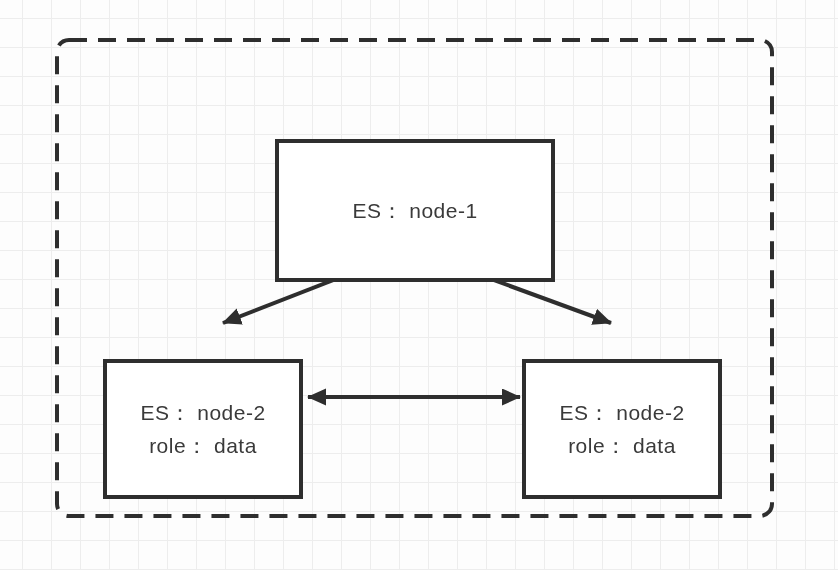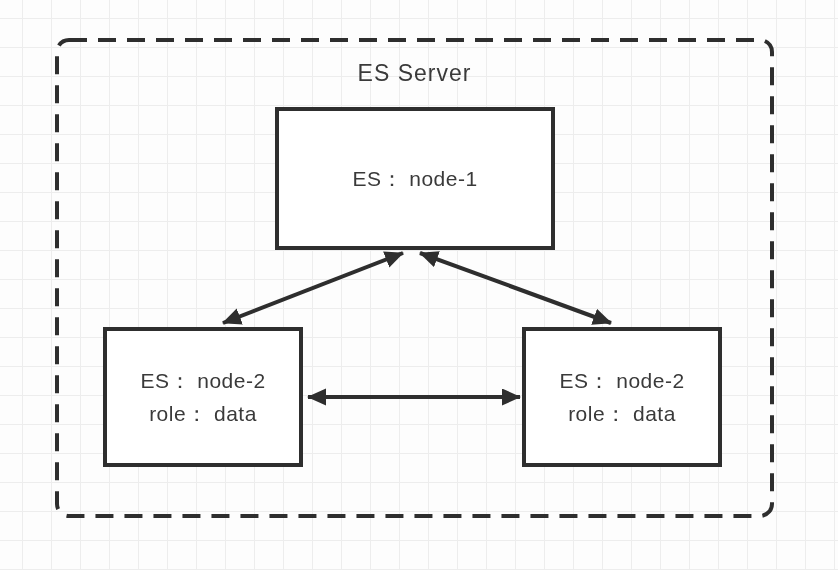--- a/index.html
+++ b/index.html
@@ -44,20 +44,21 @@
     border:4px solid var(--stroke);
     display:flex;
     flex-direction:column;
     align-items:center;
     justify-content:center;
     text-align:center;
     font-size:21px;
     line-height:33px;
     letter-spacing:0.5px;
     color:var(--text);
+    margin-top:32px;
   }
   .node-top{left:275px;top:107px;width:280px;height:143px;}
   .node-left{left:103px;top:327px;width:200px;height:140px;}
   .node-right{left:522px;top:327px;width:200px;height:140px;}
 </style>
 </head>
 <body>
 
 <div class="canvas">
 
@@ -70,21 +71,20 @@
 
     <rect x="57" y="40" width="715" height="476" rx="12" ry="12" fill="none" stroke="currentColor" stroke-width="4" stroke-dasharray="18 11"></rect>
 
     <line x1="403" y1="253" x2="223" y2="323" stroke="currentColor" stroke-width="4" marker-start="url(#head)" marker-end="url(#head)"></line>
 
     <line x1="420" y1="253" x2="611" y2="323" stroke="currentColor" stroke-width="4" marker-start="url(#head)" marker-end="url(#head)"></line>
 
     <line x1="308" y1="397" x2="520" y2="397" stroke="currentColor" stroke-width="4" marker-start="url(#head)" marker-end="url(#head)"></line>
   </svg>
 
-  <div class="cluster-title">ES Server</div>
 
   <div class="node node-top">
     <div>ES： node-1</div>
   </div>
 
   <div class="node node-left">
     <div>ES： node-2</div>
     <div>role： data</div>
   </div>
 

